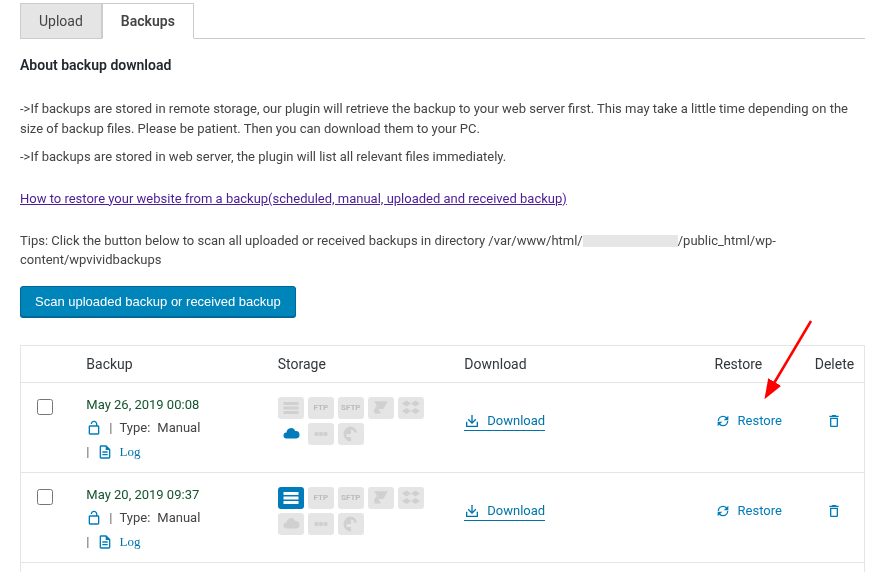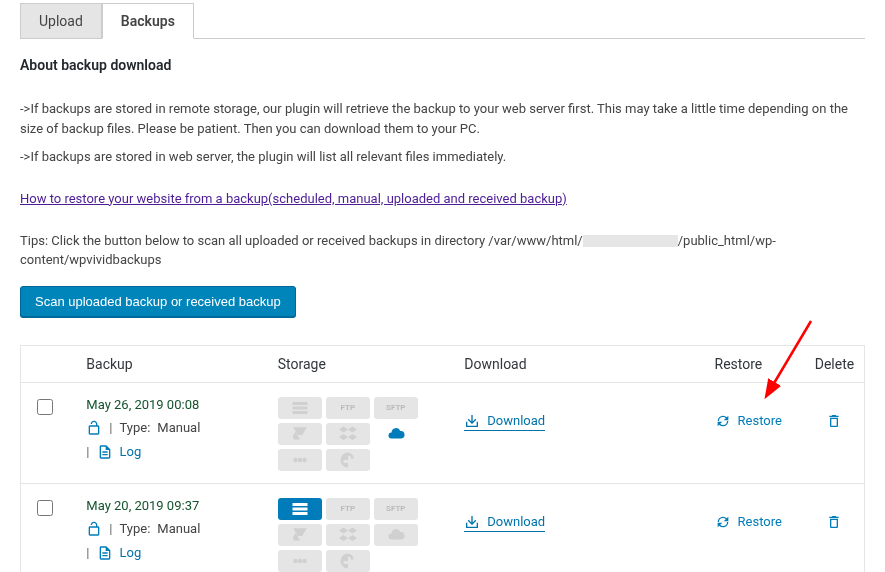--- a/index.html
+++ b/index.html
@@ -25,23 +25,23 @@
     .col-restore { width: 100px; }
     .col-delete { width: 60px; text-align: center; }
     .thead .col-head { font-size: 14px; color: #32373c; }
     .trow { padding: 14px 0 12px 0; border-top: 1px solid #e5e5e5; align-items: flex-start; }
     .trow:first-child { border-top: none; }
     .col-check input { width: 16px; height: 16px; margin-top: 2px; }
     .bk-date { color: #14532d; font-size: 13px; margin-bottom: 8px; }
     .bk-meta { display: flex; align-items: center; gap: 7px; font-size: 13px; color: #444; margin-bottom: 8px; }
     .bk-log { display: flex; align-items: center; gap: 7px; font-size: 13px; }
     .bk-log .pipe, .bk-meta .pipe { color: #666; }
-    .log-link { color: #0073aa; cursor: pointer; }
+    .log-link { color: #0073aa; cursor: pointer; font-family: Liberation Serif, serif; }
     .storage-icons { display: flex; flex-wrap: wrap; gap: 4px; width: 165px; }
-    .sicon { width: 44px; height: 22px; border-radius: 3px; display: inline-flex; align-items: center; justify-content: center; font-size: 8px; font-weight: 700; color: #fff; }
+    .sicon { width: 26px; height: 22px; border-radius: 3px; display: inline-flex; align-items: center; justify-content: center; font-size: 8px; font-weight: 700; color: #fff; }
     .sicon.dim { background: #e5e5e5; color: #bbb; }
     .sicon.dim svg { fill: #d0d0d0; }
     .sicon.active-blue { background: #007cba; }
     .sicon.active-blue svg { fill: #fff; }
     .cloud-active svg { fill: #007cba; }
     .dl-link { display: inline-flex; align-items: center; gap: 7px; color: #0073aa; cursor: pointer; border-bottom: 1px solid #0073aa; padding-bottom: 1px; margin-top: 16px; }
     .restore-link { display: inline-flex; align-items: center; gap: 7px; color: #007cba; cursor: pointer; margin-top: 16px; }
     .delete-btn { display: inline-flex; color: #007cba; cursor: pointer; margin-top: 16px; }
     .arrow { position: absolute; width: 110px; height: 110px; pointer-events: none; }
     .arrow-wrap { position: relative; }

